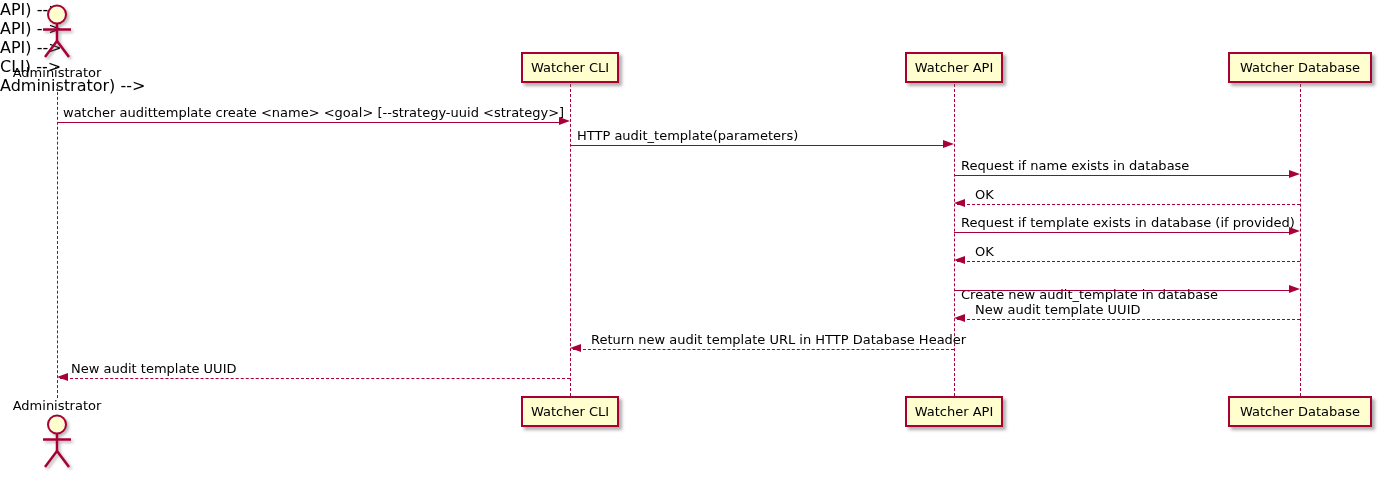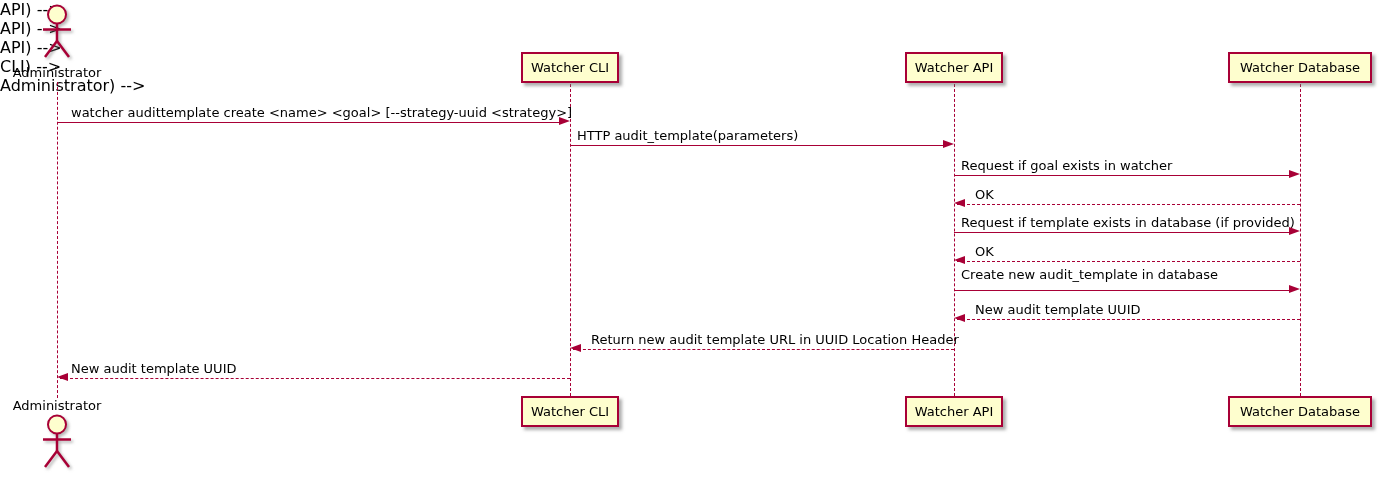--- a/index.html
+++ b/index.html
@@ -59,35 +59,35 @@
   </div>
   <div class="pbox" style="left:905px;top:52px;width:98px">
     <span>Watcher API</span>
   </div>
   <div class="pbox" style="left:1228px;top:52px;width:144px">
     <span>Watcher Database</span>
   </div>
 
   
   <div>
-    <div class="msg-label" style="left:71px;top:105px">watcher audittemplate create &lt;name&gt; &lt;goal&gt; [--strategy-uuid &lt;strategy&gt;]</div>
+    <div class="msg-label" style="left:63px;top:105px">watcher audittemplate create &lt;name&gt; &lt;goal&gt; [--strategy-uuid &lt;strategy&gt;]</div>
     <div class="msg-line solid" style="left:57px;top:122px;width:503px"></div>
     <div class="ah right" style="left:559px;top:117px"></div>
   </div>
 
   
   <div>
     <div class="msg-label" style="left:577px;top:128px">HTTP audit_template(parameters)</div>
     <div class="msg-line solid" style="left:570px;top:145px;width:374px"></div>
     <div class="ah right" style="left:943px;top:140px"></div>
   </div>
 
   
   <div>
-    <div class="msg-label" style="left:961px;top:158px">Request if goal exists in watcher</div>
+    <div class="msg-label" style="left:961px;top:158px">Request if name exists in database</div>
     <div class="msg-line solid" style="left:954px;top:175px;width:336px"></div>
     <div class="ah right" style="left:1289px;top:170px"></div>
   </div>
 
    API) --&gt;
   <div>
     <div class="msg-label" style="left:975px;top:187px">OK</div>
     <div class="msg-line dashed" style="left:957px;top:204px;width:343px"></div>
     <div class="ah left" style="left:954px;top:199px"></div>
   </div>
@@ -101,35 +101,35 @@
 
    API) --&gt;
   <div>
     <div class="msg-label" style="left:975px;top:244px">OK</div>
     <div class="msg-line dashed" style="left:957px;top:261px;width:343px"></div>
     <div class="ah left" style="left:954px;top:256px"></div>
   </div>
 
   
   <div>
-    <div class="msg-label" style="left:961px;top:267px">Create new audit_template in database</div>
+    <div class="msg-label" style="left:961px;top:287px">Create new audit_template in database</div>
     <div class="msg-line solid" style="left:954px;top:290px;width:336px"></div>
     <div class="ah right" style="left:1289px;top:285px"></div>
   </div>
 
    API) --&gt;
   <div>
     <div class="msg-label" style="left:975px;top:302px">New audit template UUID</div>
     <div class="msg-line dashed" style="left:957px;top:319px;width:343px"></div>
     <div class="ah left" style="left:954px;top:314px"></div>
   </div>
 
    CLI) --&gt;
   <div>
-    <div class="msg-label" style="left:591px;top:332px">Return new audit template URL in UUID Location Header</div>
+    <div class="msg-label" style="left:591px;top:332px">Return new audit template URL in HTTP Database Header</div>
     <div class="msg-line dashed" style="left:573px;top:349px;width:381px"></div>
     <div class="ah left" style="left:570px;top:344px"></div>
   </div>
 
    Administrator) --&gt;
   <div>
     <div class="msg-label" style="left:71px;top:361px">New audit template UUID</div>
     <div class="msg-line dashed" style="left:60px;top:378px;width:510px"></div>
     <div class="ah left" style="left:57px;top:373px"></div>
   </div>

